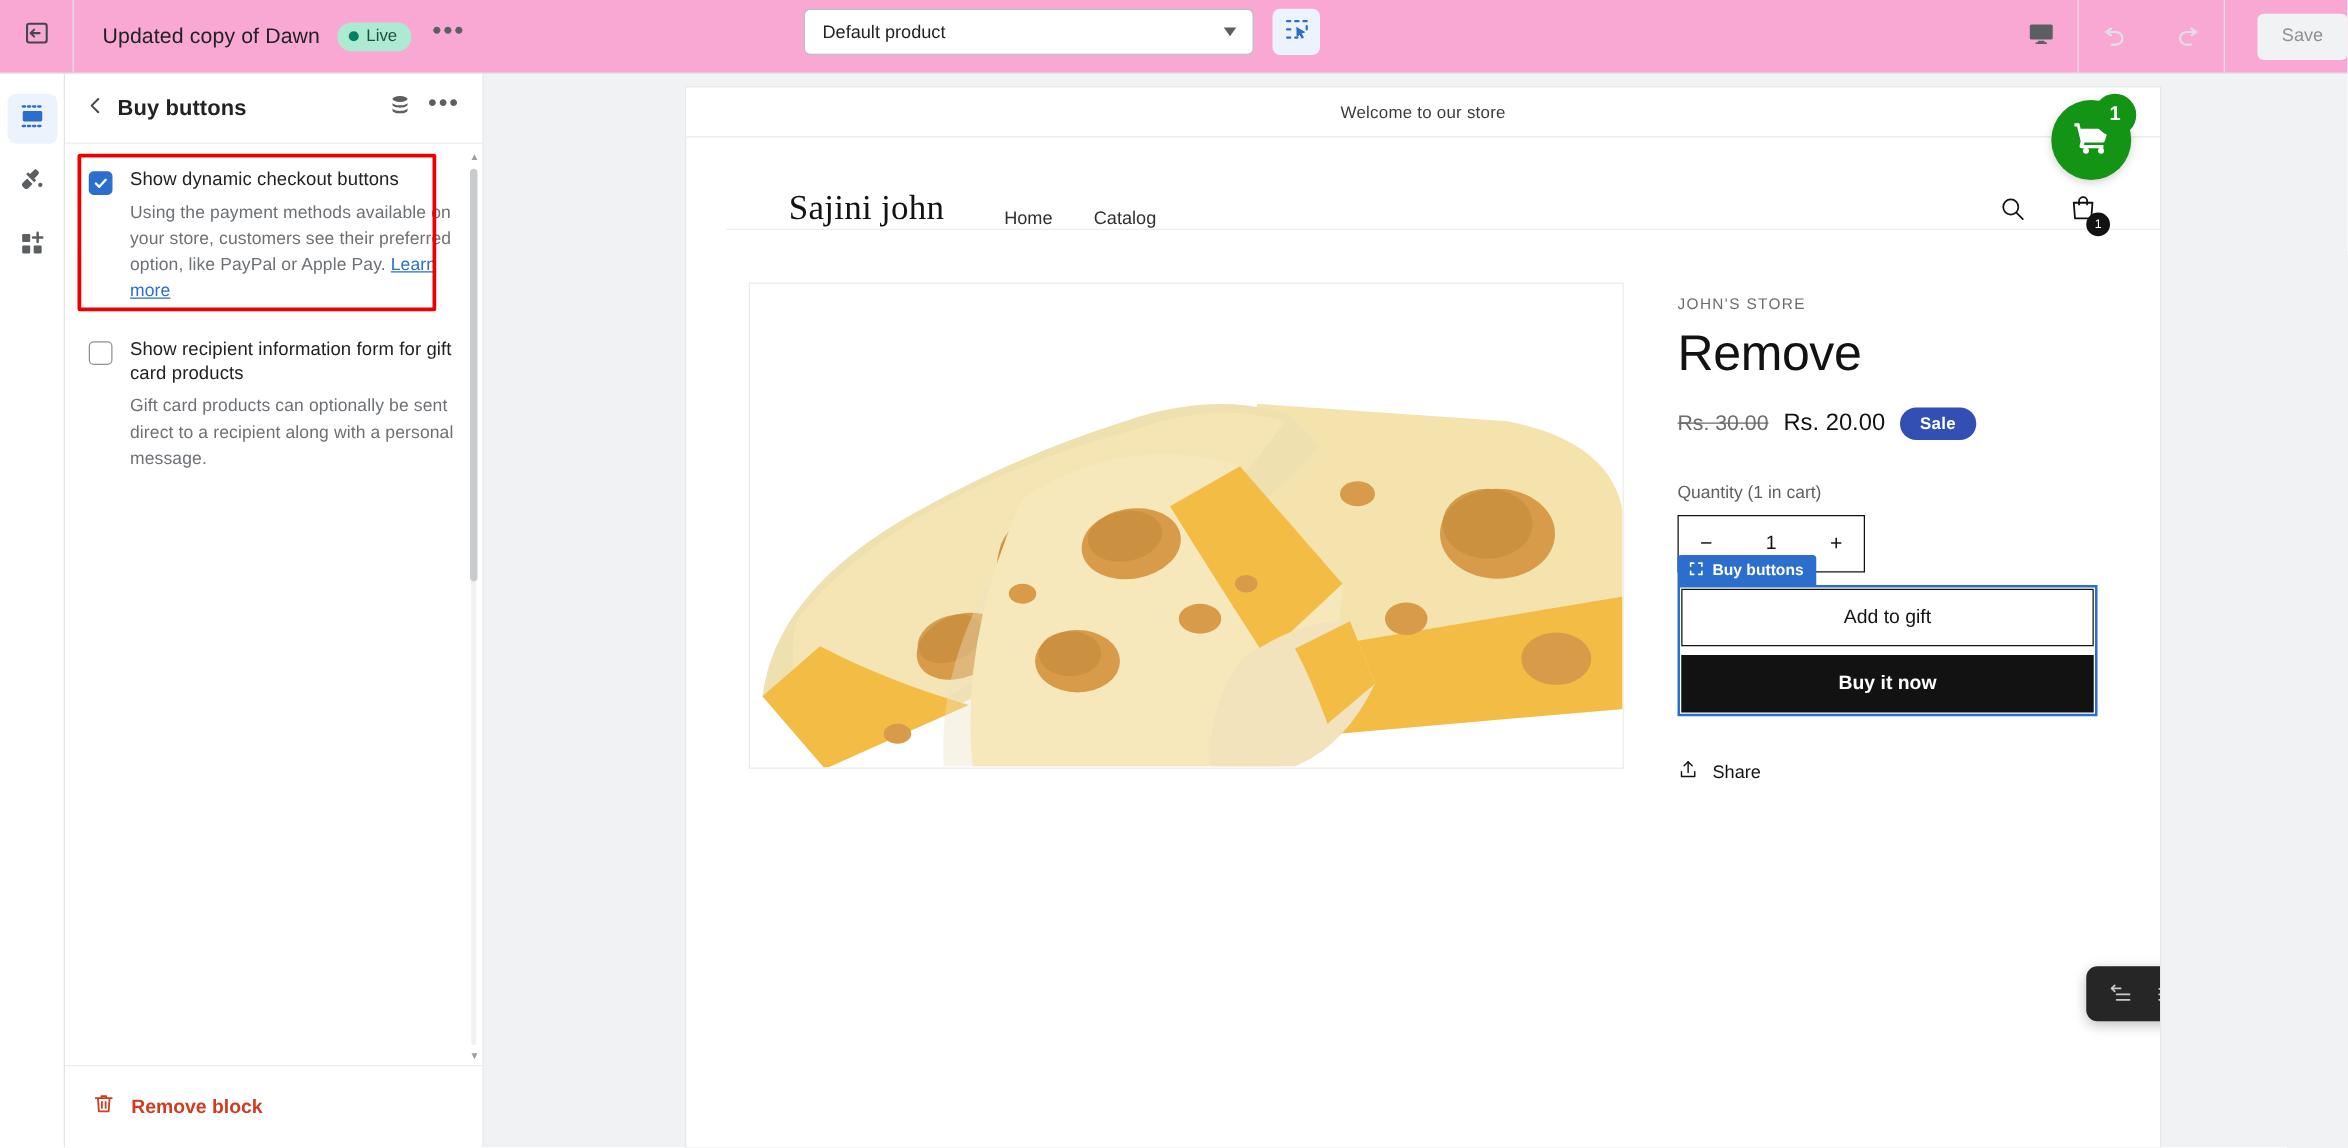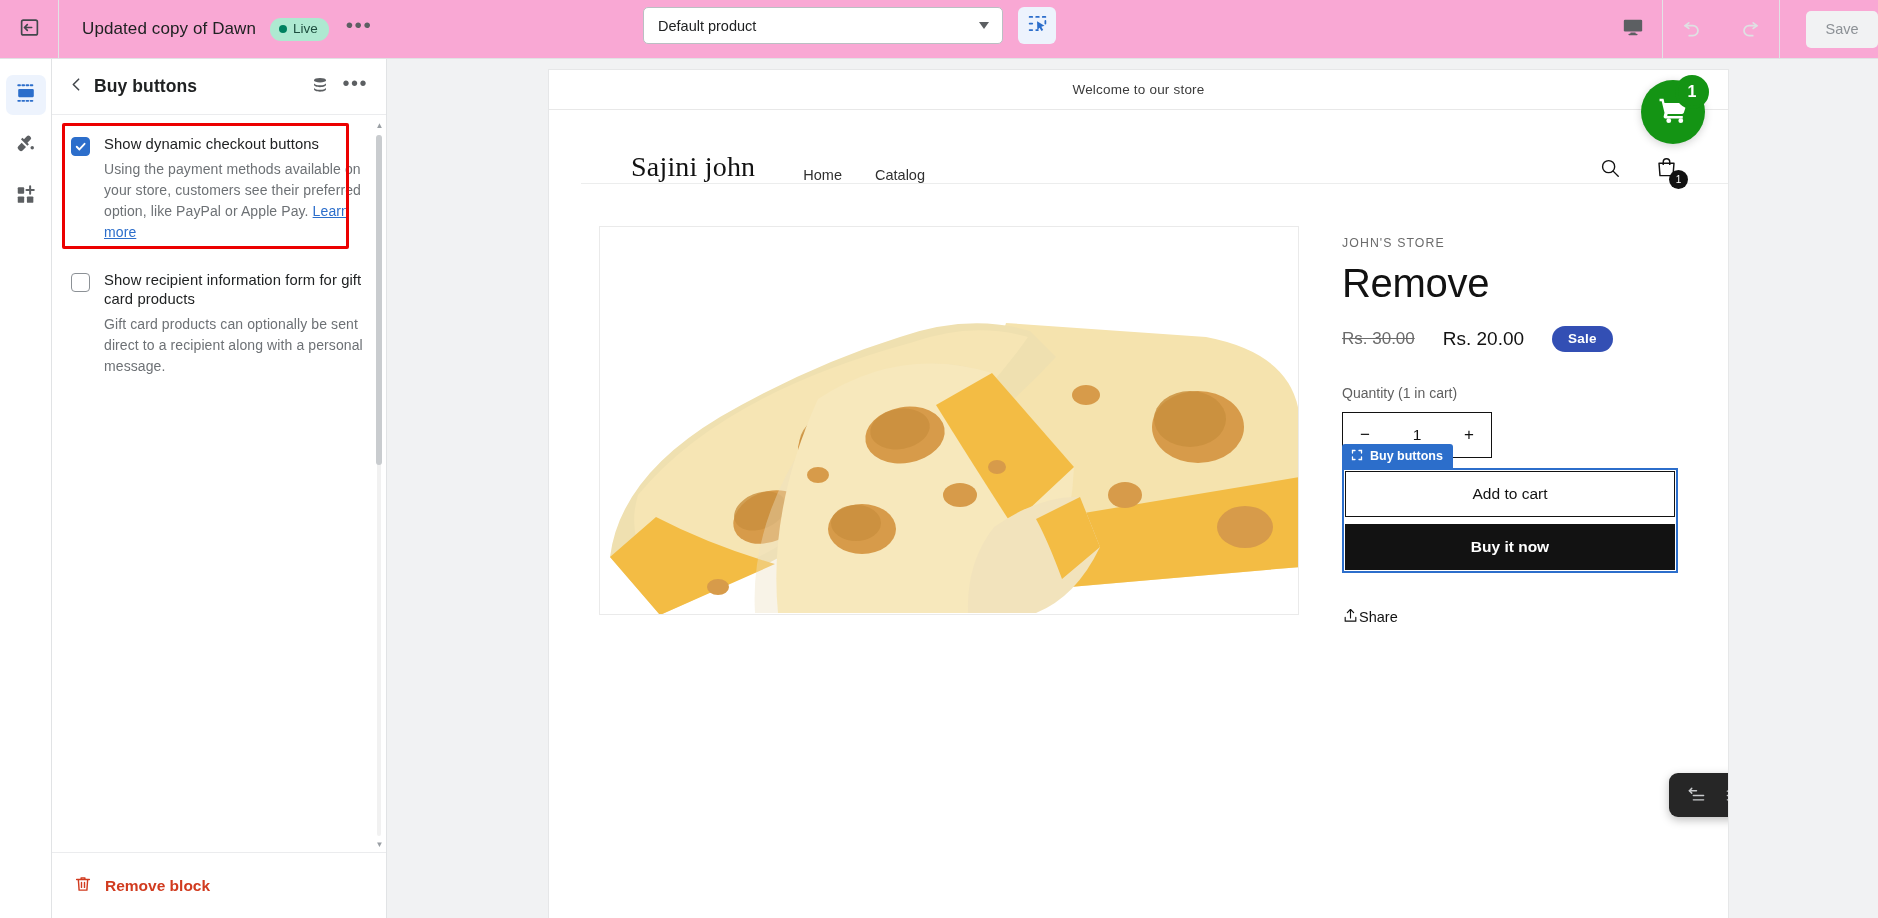--- a/index.html
+++ b/index.html
@@ -152,21 +152,21 @@
   }
 
   .pdp { display: flex; padding: 42px 50px 0 50px; gap: 43px; }
   .pdp-media {
     width: 700px; height: 389px; border: 1px solid #eaeaea; background: #fff;
     position: relative; overflow: hidden;
   }
   .pdp-info { flex: 1; padding-top: 10px; }
   .vendor { font-size: 12.3px; color: #6b6b6b; letter-spacing: 1.1px; }
   .ptitle { font-size: 40px; font-weight: 400; color: #121212; margin-top: 10px; letter-spacing: -.3px; line-height: 46px; }
-  .price-row { display: flex; align-items: center; gap: 28px; margin-top: 20px; }
+  .price-row { display: flex; align-items: center; gap: 12px; margin-top: 20px; }
   .price-old { font-size: 17px; color: #6b6b6b; text-decoration: line-through; }
   .price-new { font-size: 19px; color: #121212; }
   .sale-pill {
     background: #334fb4; color: #fff; font-size: 13.5px; font-weight: 600;
     border-radius: 16px; padding: 5px 16px 6px; letter-spacing: .2px;
   }
   .qty-label { font-size: 14px; color: #5f5f5f; margin-top: 33px; }
   .qty-box {
     margin-top: 11px; width: 150px; height: 46px; border: 1px solid #121212;
     display: flex; align-items: center; justify-content: space-between; padding: 0 17px;
@@ -182,21 +182,21 @@
   }
   .buy-sel { border: 2px solid #2c6ecb; padding: 1px; }
   .btn-add {
     height: 46px; border: 1px solid #121212; background: #fff; color: #121212;
     display: flex; align-items: center; justify-content: center; font-size: 15.5px;
   }
   .btn-buy {
     height: 46px; background: #121212; color: #fff; margin-top: 7px;
     display: flex; align-items: center; justify-content: center; font-size: 15.5px; font-weight: 600;
   }
-  .share-row { display: flex; align-items: center; margin-top: 34px; color: #121212; font-size: 14.5px; text-align: center; }
+  .share-row { display: flex; align-items: center; gap: 11px; margin-top: 34px; color: #121212; font-size: 14.5px; text-align: center; }
 
   
   .block-toolbar {
     position: absolute; left: 1120px; top: 703px; height: 44px;
     background: #262626; border-radius: 9px; display: flex; align-items: center;
     gap: 8px; padding: 0 12px; z-index: 30; box-shadow: 0 3px 10px rgba(0,0,0,.26);
   }
   .bt-ico { width: 30px; height: 30px; display: flex; align-items: center; justify-content: center; color: #c9cbcd; }
 
   
@@ -481,21 +481,21 @@
           <div class="buy-group">
             <div class="buy-badge">
               <span>
                 <svg width="12" height="12" viewBox="0 0 24 24" fill="none" stroke="#fff" stroke-width="2.6" stroke-linecap="round">
                   <path d="M3 8V3h5M16 3h5v5M21 16v5h-5M8 21H3v-5"></path>
                 </svg>
               </span>
               <span>Buy buttons</span>
             </div>
             <div class="buy-sel">
-              <div class="btn-add">Add to cart</div>
+              <div class="btn-add">Add to gift</div>
               <div class="btn-buy">Buy it now</div>
             </div>
           </div>
 
           <div class="share-row">
             <span>
               <svg width="17" height="17" viewBox="0 0 24 24" fill="none" stroke="#121212" stroke-width="1.6" stroke-linecap="round" stroke-linejoin="round">
                 <path d="M12 3.5v12"></path>
                   <path d="M7.5 8 12 3.5 16.5 8"></path>
                 <path d="M4.5 14.5v5.5h15v-5.5"></path>

